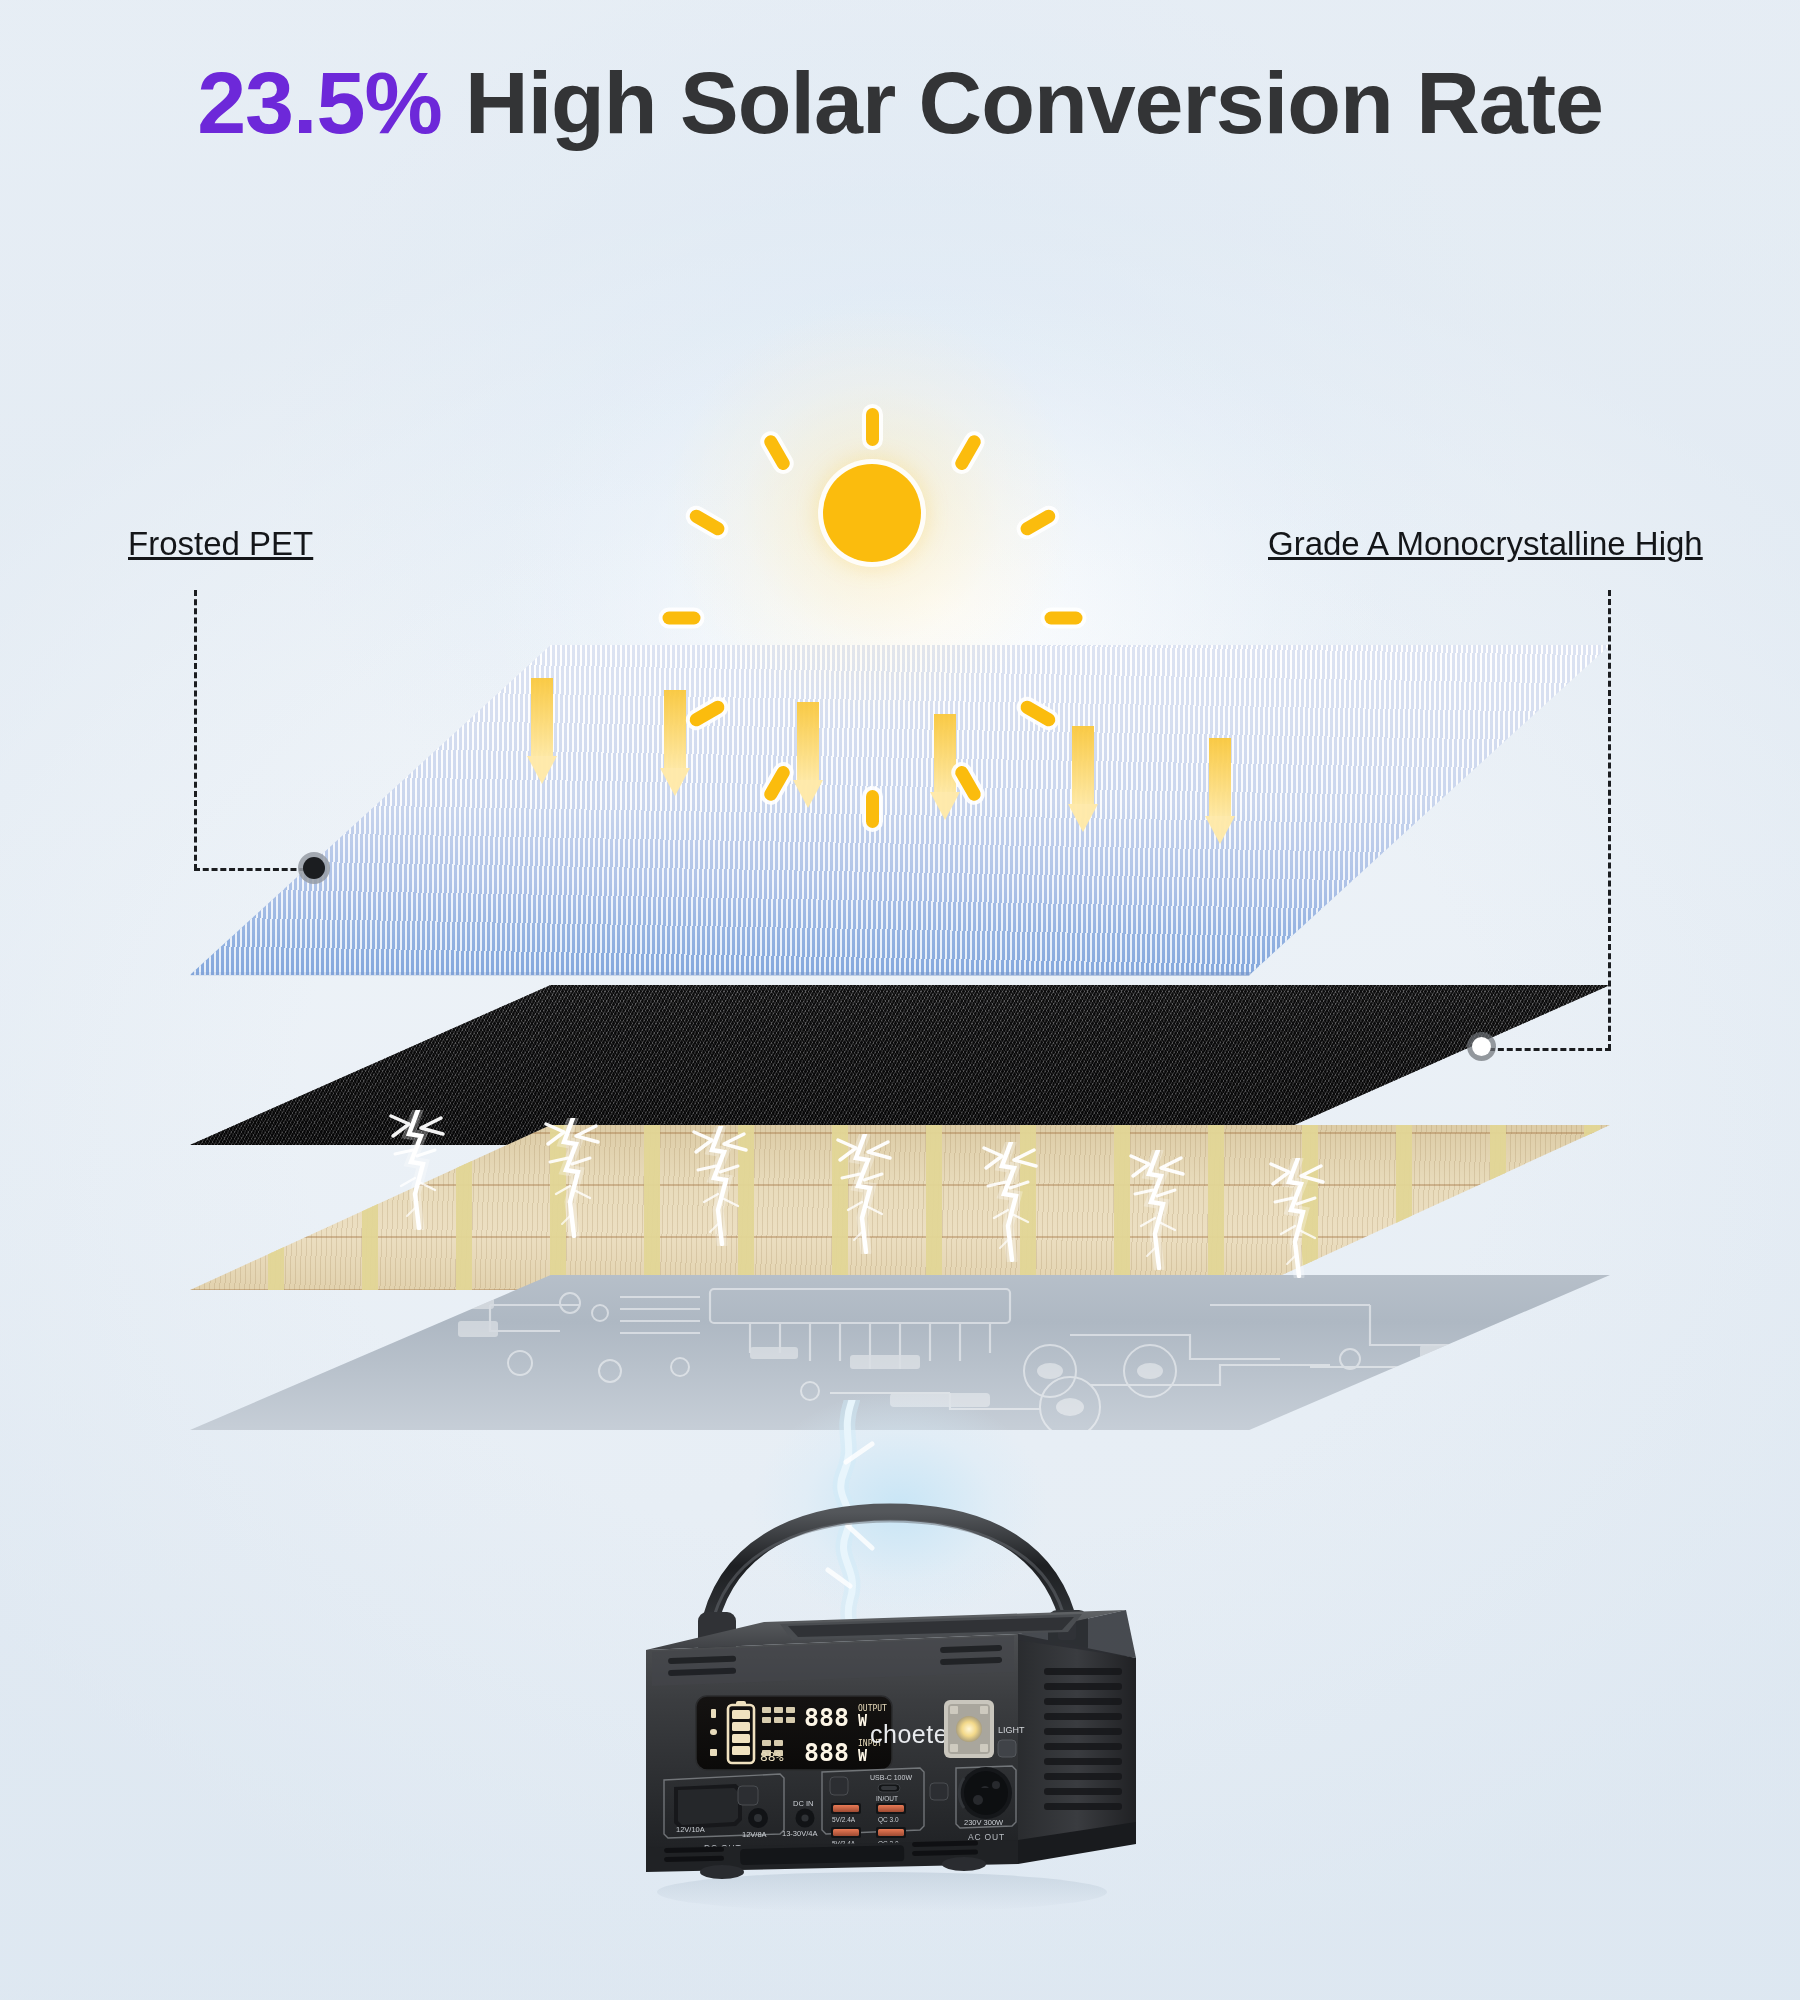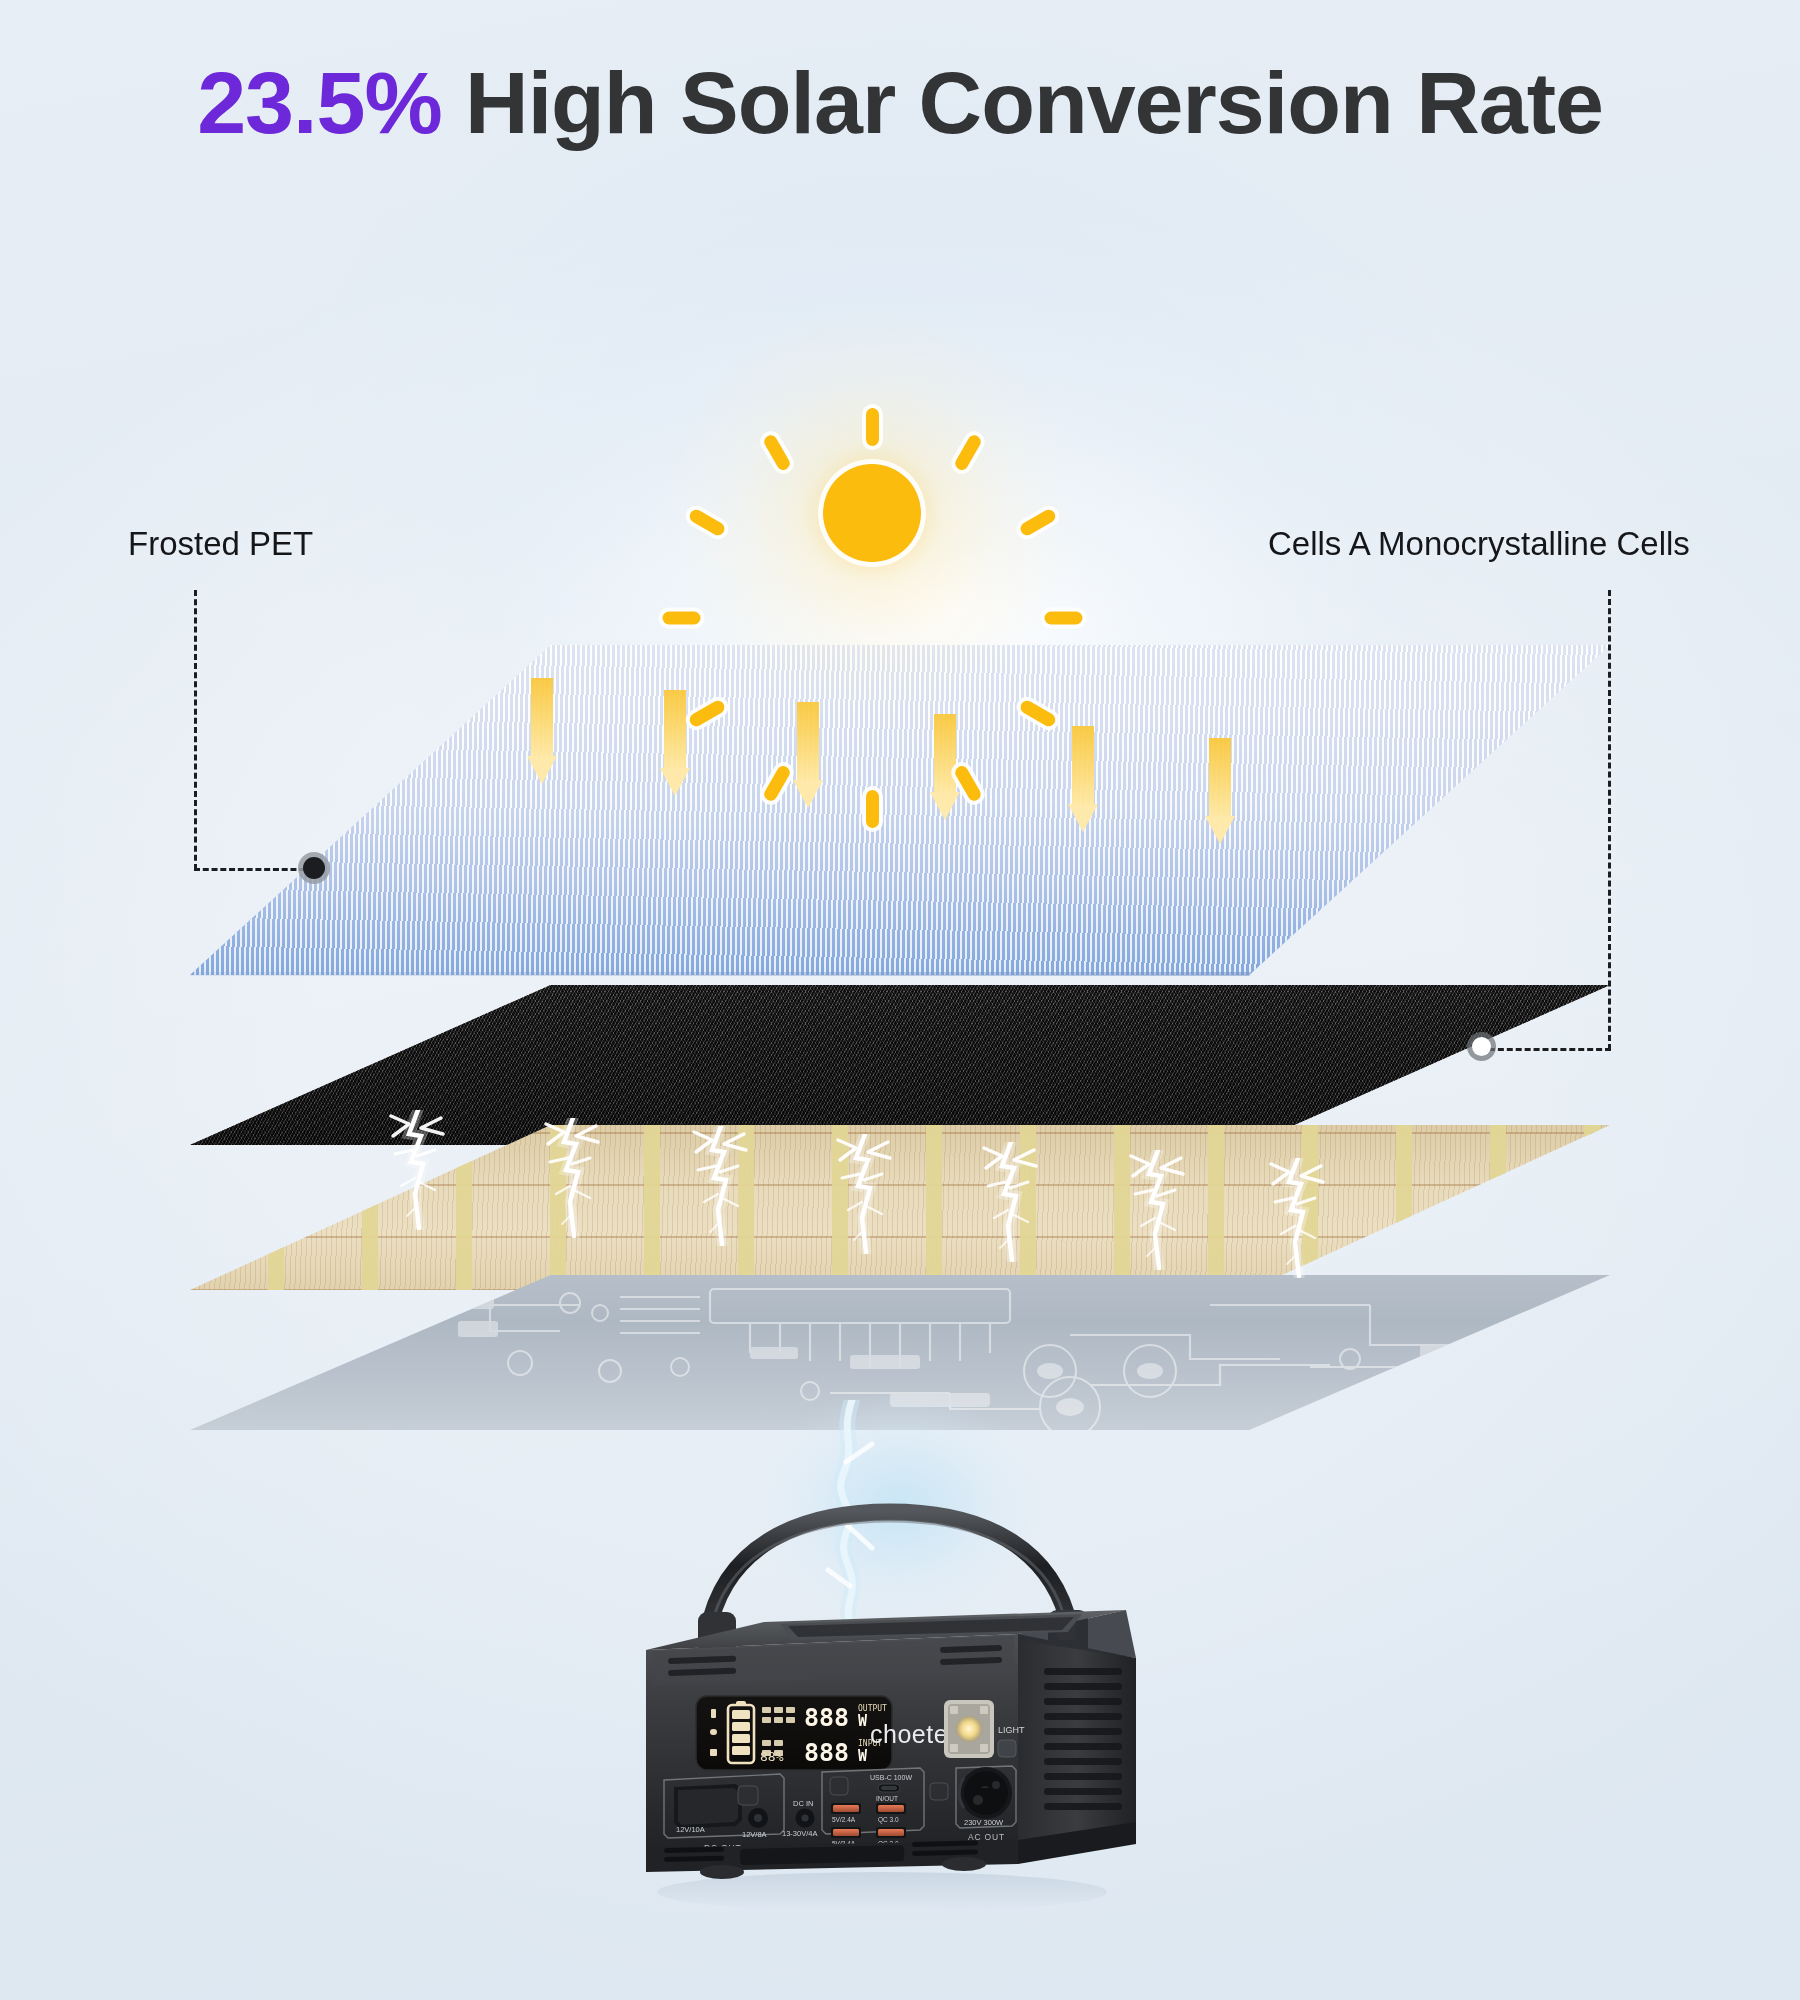--- a/index.html
+++ b/index.html
@@ -34,20 +34,21 @@
     white-space:nowrap;
     z-index:40;
   }
   #title .pct { color:#6d28d9; }
 
   
   .label-text {
     position:absolute; z-index:35;
     font-size:33px; color:#141619;
     white-space:nowrap;
+    text-decoration:underline;
   }
   #label-left { left:128px; top:525px; }
   #label-right { left:1268px; top:525px; }
 
   .leader { position:absolute; z-index:34; }
   .ldash-v {
     border-left:3px dashed #1b1d20;
   }
   .ldash-h {
     border-top:3px dashed #1b1d20;
@@ -383,21 +384,21 @@
 
 <div class="leader ldash-v" id="leader-left-v"></div>
 <div class="leader ldash-h" id="leader-left-h"></div>
 <div class="dot" id="dot-left"></div>
 
 <div class="leader ldash-v" id="leader-right-v"></div>
 <div class="leader ldash-h" id="leader-right-h"></div>
 <div class="dot" id="dot-right"></div>
 
 <div class="label-text" id="label-left">Frosted PET</div>
-<div class="label-text" id="label-right">Cells A Monocrystalline Cells</div>
+<div class="label-text" id="label-right">Grade A Monocrystalline High</div>
 
 <div id="beam"></div>
 <svg id="beam-bolt" width="180" height="250" viewBox="0 0 180 250">
   <path d="M92 0 C80 34 96 44 84 72 C72 100 98 104 86 134 C76 160 100 170 90 200 C84 222 96 232 92 250" fill="none" stroke="#ffffff" stroke-width="7" stroke-linecap="round" opacity="0.95"></path>
   <path d="M92 0 C80 34 96 44 84 72 C72 100 98 104 86 134 C76 160 100 170 90 200 C84 222 96 232 92 250" fill="none" stroke="#cfeaf8" stroke-width="16" stroke-linecap="round" opacity="0.45"></path>
   <path d="M86 62 l26 -18 M88 126 l24 22 M90 186 l-22 -16" fill="none" stroke="#ffffff" stroke-width="5" stroke-linecap="round" opacity="0.8"></path>
 </svg>
 
 <div id="station">
 <svg width="580" height="430" viewBox="0 0 580 430">

